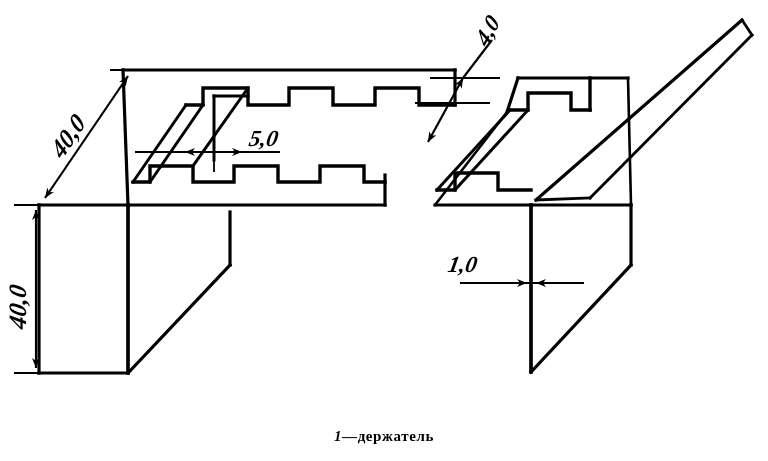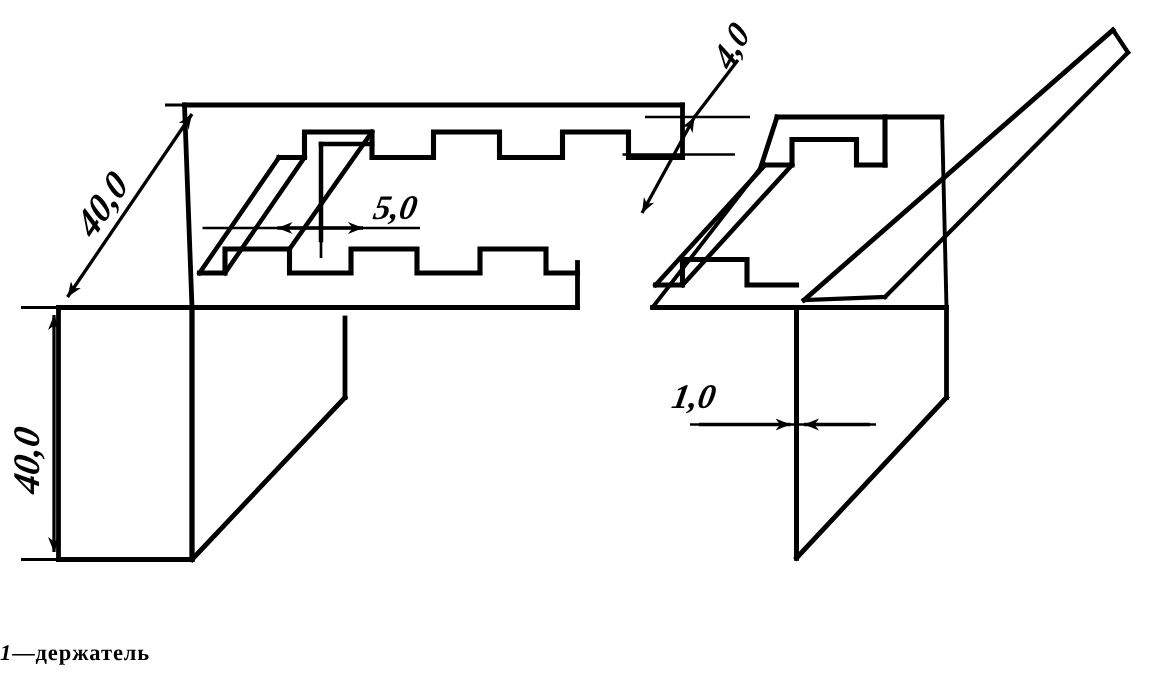--- a/index.html
+++ b/index.html
@@ -29,21 +29,21 @@
     font-family: "Liberation Serif", serif;
     font-style: italic;
     font-weight: bold;
     fill: #000000;
   }
   .caption-layer {
     position: absolute;
     left: 0;
     right: 0;
     bottom: 16px;
-    text-align: left;
+    text-align: center;
     font-family: "Liberation Serif", serif;
     font-size: 15px;
     font-weight: bold;
     color: #000000;
     letter-spacing: 0.6px;
   }
   .caption-layer .cap-index {
     font-style: italic;
     font-weight: bold;
   }

